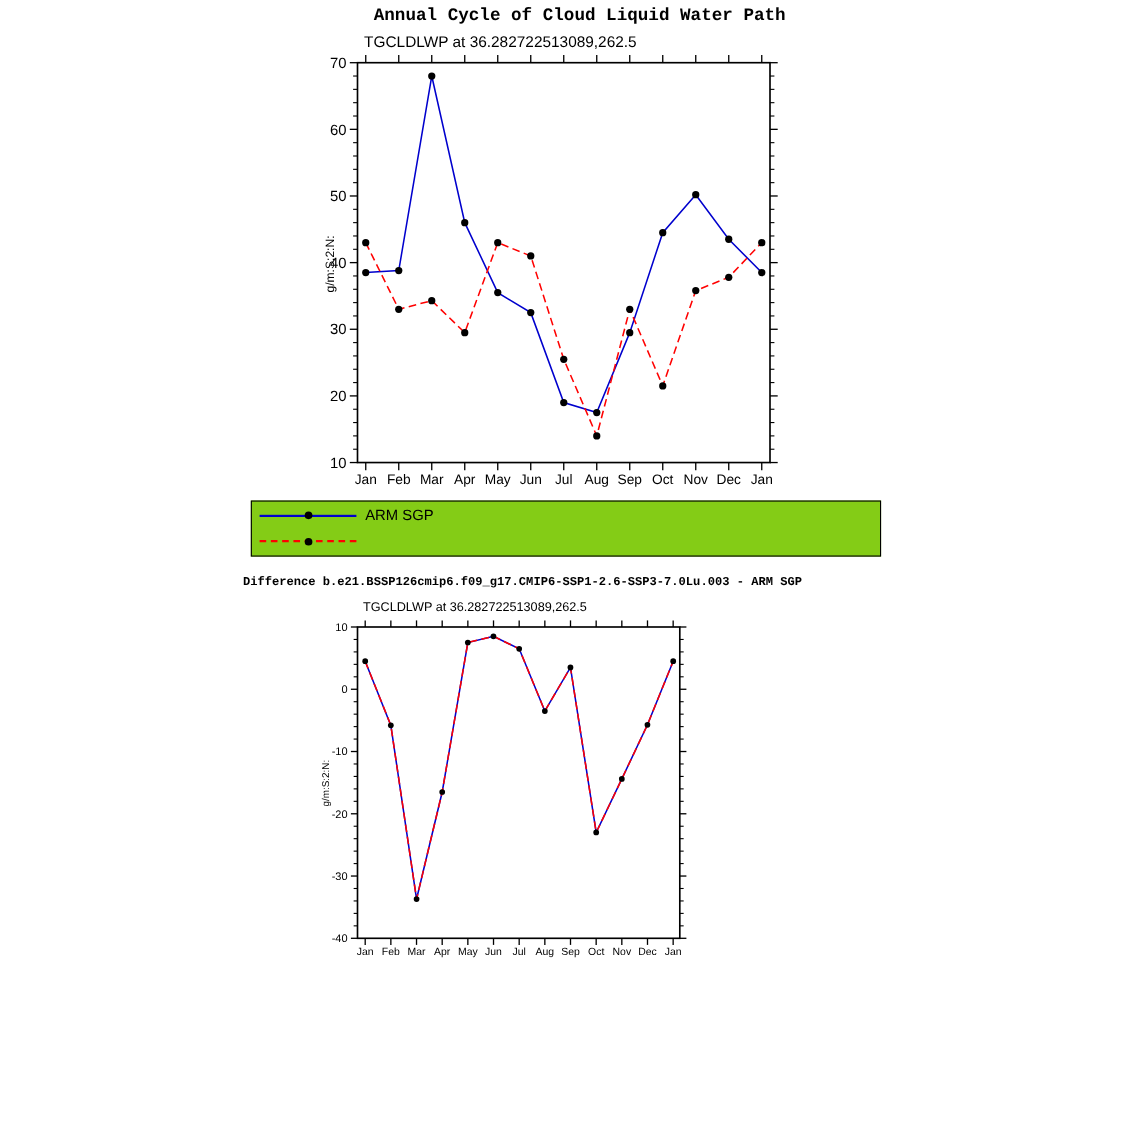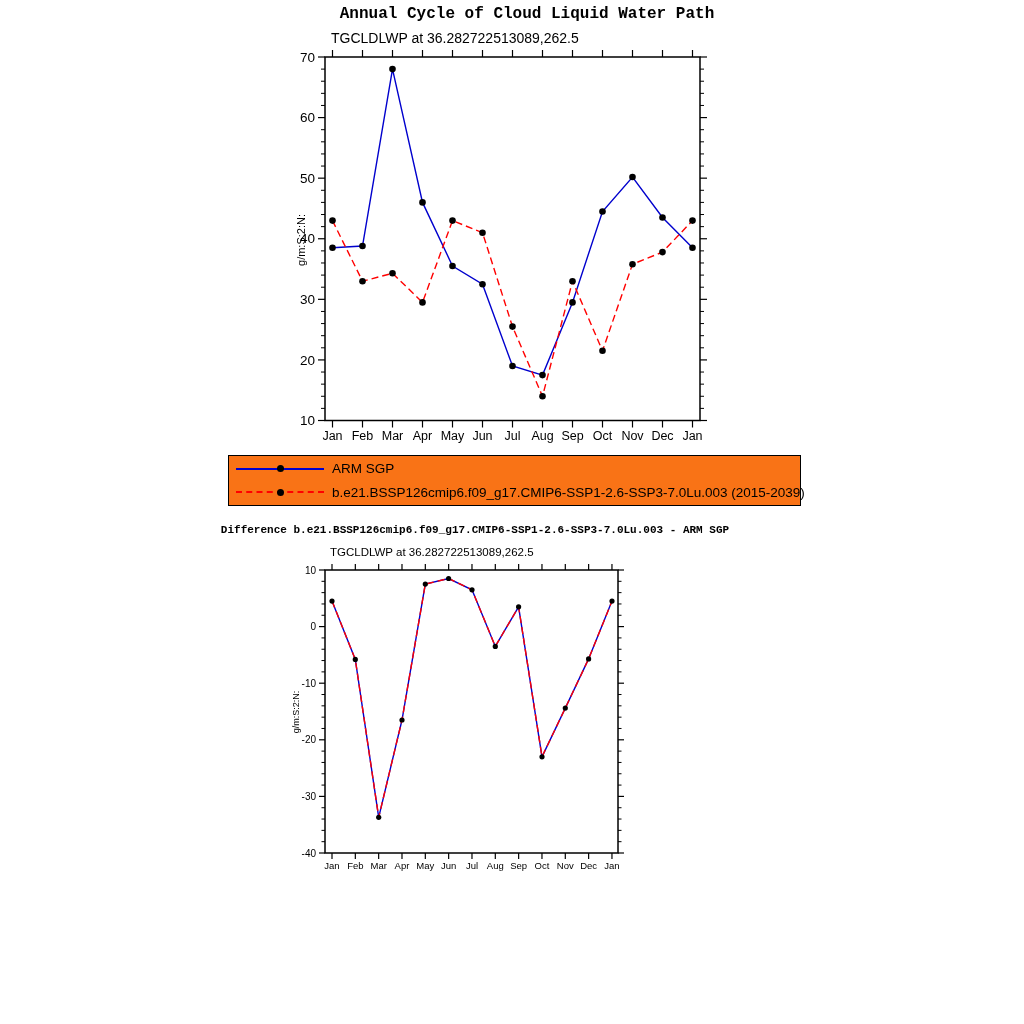--- a/index.html
+++ b/index.html
@@ -13,21 +13,21 @@
   }
   .abs { position: absolute; }
   #charts-svg { position: absolute; left: 0; top: 0; }
   svg text { font-family: "Liberation Sans", sans-serif; fill: #000; }
   .title { font-weight: bold; text-align: center; white-space: nowrap; font-family: Liberation Mono, monospace; }
   #top-title    { left: 230px; top: 5px;  width: 594px; font-size: 16px; }
   #top-subtitle { left: 331px; top: 30px; font-size: 14px; white-space: nowrap; }
   #top-ylabel   { left: 242px; top: 233px; width: 120px; height: 14px; font-size: 11px;
                   text-align: center; transform: rotate(-90deg); }
   #legend-box   { left: 228px; top: 455px; width: 573px; height: 51px;
-                  border: 1px solid #000; background: #f97316;
+                  border: 1px solid #000; background: #84cc16;
                   display: flex; flex-direction: column; justify-content: space-evenly;
                   padding-left: 7px; box-sizing: border-box; }
   .legend-row   { display: flex; align-items: center; gap: 8px; height: 22px; }
   .sample       { display: inline-block; width: 88px; height: 0; position: relative; flex: none; }
   .dot          { position: absolute; left: 50%; top: -4.5px; width: 7px; height: 7px;
                   margin-left: -3.5px; border-radius: 50%; background: #000; }
   .legend-label { font-size: 13.5px; white-space: nowrap; }
   #bottom-title    { left: 150px; top: 524px; width: 650px; font-size: 11px; }
   #bottom-subtitle { left: 330px; top: 546px; font-size: 11.5px; white-space: nowrap; }
   #bottom-ylabel   { left: 247px; top: 706px; width: 100px; height: 12px; font-size: 9px;
@@ -297,19 +297,18 @@
   <div class="legend-row">
     <span class="sample" id="sample-0" style="border-top: 2px solid rgb(0, 0, 205);">
         <span class="dot"></span>
       </span>
     <span class="legend-label">ARM SGP</span>
   </div>
   <div class="legend-row">
     <span class="sample" id="sample-1" style="border-top: 2px dashed rgb(255, 0, 0);">
         <span class="dot"></span>
       </span>
-    <span class="legend-label">b.e21.BSSP126cmip6.f09_g17.CMIP6-SSP1-2.6-SSP3-7.0Lu.003 (2015-2039)</span>
   </div>
 </div>
 
 <div class="abs title" id="bottom-title">Difference b.e21.BSSP126cmip6.f09_g17.CMIP6-SSP1-2.6-SSP3-7.0Lu.003 - ARM SGP</div>
 <div class="abs" id="bottom-subtitle">TGCLDLWP at 36.282722513089,262.5</div>
 <div class="abs" id="bottom-ylabel">g/m:S:2:N:</div>
 
 </body></html>

